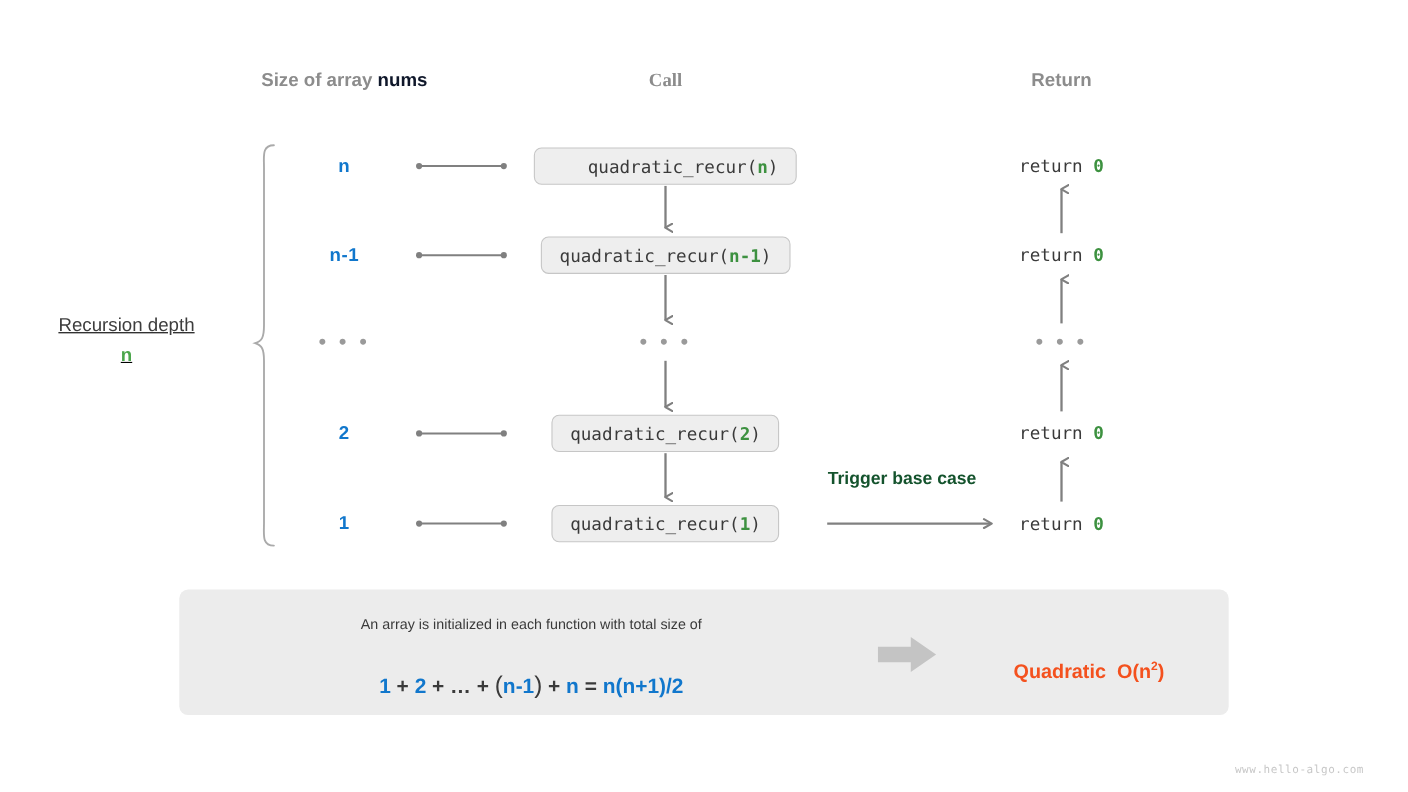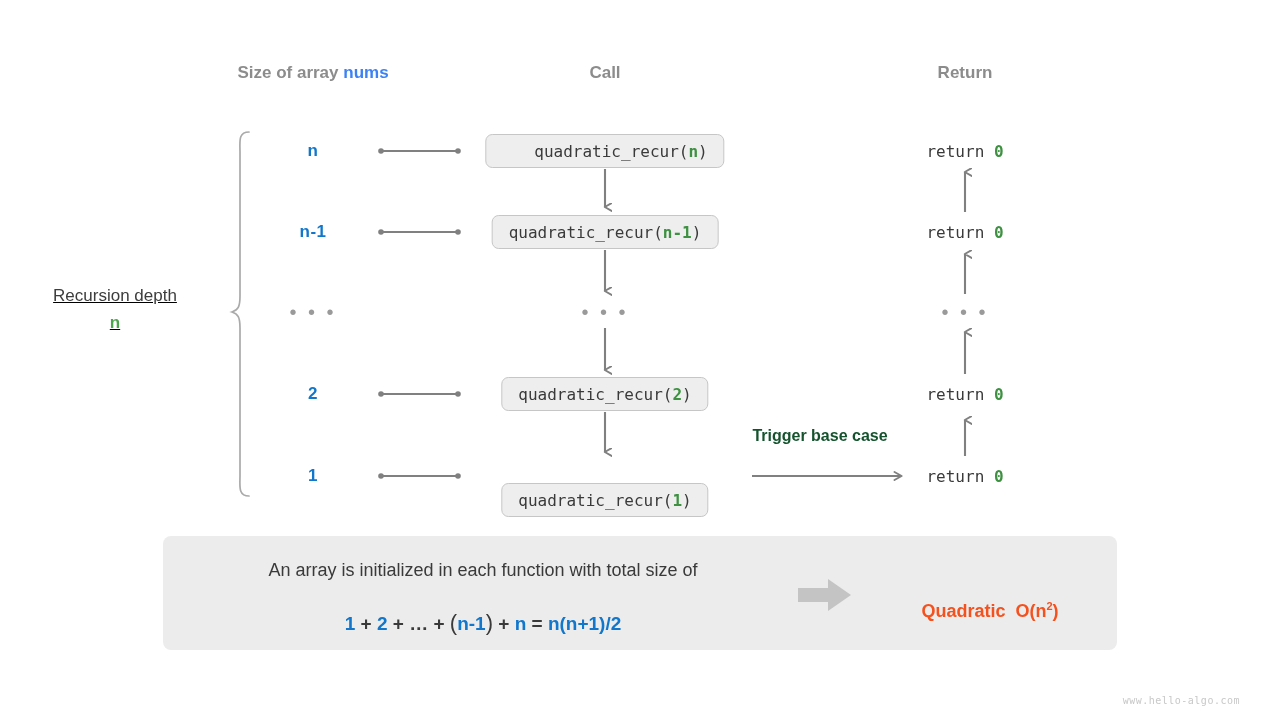--- a/index.html
+++ b/index.html
@@ -15,21 +15,21 @@
   
   .col-head{
     position:absolute;
     font-size:17px;
     font-weight:bold;
     color:#8c8c8c;
     white-space:nowrap;
     text-align:center;
     transform:translateX(-50%);
   }
-  .col-head .accent-blue{color:#3b82f6;text-align:right;}
+  .col-head .accent-blue{color:#0f172a;text-align:right;}
 
   
   .size-val{
     position:absolute;
     font-size:17px;
     font-weight:bold;
     color:#1177cc;
     white-space:nowrap;
     transform:translate(-50%,-50%);
     letter-spacing:0.5px;
@@ -113,21 +113,21 @@
     border-radius:8px;
     box-sizing:border-box;
   }
   .sum-left{
     position:absolute;
     left:0;top:0;width:640px;height:114px;
     text-align:center;
   }
   .sum-line1{
     position:absolute;left:0;top:24px;width:640px;
-    font-size:18px;color:#3a3a3a;white-space:nowrap;
+    font-size:13px;color:#3a3a3a;white-space:nowrap;
   }
   .sum-line2{
     position:absolute;left:0;top:74px;width:640px;
     font-size:19px;font-weight:bold;white-space:nowrap;
     color:#444;
   }
   .sum-line2 .b{color:#1177cc;}
   .sum-line2 .op{color:#3a3a3a;font-weight:bold;}
   .sum-line2 .pr{color:#3a3a3a;font-weight:normal;font-size:22px;}
   .sum-right{
@@ -222,21 +222,21 @@
       <line x1="965" y1="374" x2="965" y2="332" marker-end="url(#arrowUp)"></line>
       <line x1="965" y1="294" x2="965" y2="254" marker-end="url(#arrowUp)"></line>
       <line x1="965" y1="212" x2="965" y2="172" marker-end="url(#arrowUp)"></line>
     </g>
   </svg>
 
   <div class="col-head" style="left:313px;top:63px;">
     <span>Size of array </span><span class="accent-blue">nums</span>
   </div>
 
-  <div class="col-head" style="left:605px;top:63px;">Call</div>
+  <div class="col-head" style="left:605px;top:63px;font-family:Liberation Serif, serif;">Call</div>
 
   <div class="col-head" style="left:965px;top:63px;">Return</div>
 
   <div class="depth-label" style="left:115px;top:283px;text-decoration:underline;">
     <span class="t1">Recursion depth</span>
     <span class="t2">n</span>
   </div>
 
   <div class="size-val" style="left:313px;top:151px;">n</div>
   <div class="callbox" style="left:605px;top:151px;padding-left:48px;">
@@ -260,21 +260,21 @@
 
   <div class="size-val" style="left:313px;top:394px;">2</div>
   <div class="callbox" style="left:605px;top:394px;">
     <span>quadratic_recur(</span><span class="arg">2</span><span>)</span>
   </div>
   <div class="retlabel" style="left:965px;top:394px;">
     <span>return </span><span class="zero">0</span>
   </div>
 
   <div class="size-val" style="left:313px;top:476px;">1</div>
-  <div class="callbox" style="left:605px;top:500px;">
+  <div class="callbox" style="left:605px;top:476px;">
     <span>quadratic_recur(</span><span class="arg">1</span><span>)</span>
   </div>
   <div class="retlabel" style="left:965px;top:476px;">
     <span>return </span><span class="zero">0</span>
   </div>
 
   <div class="trigger-note" style="left:820px;top:436px;">Trigger base case</div>
 
   <div class="summary">
     <div class="sum-left">

